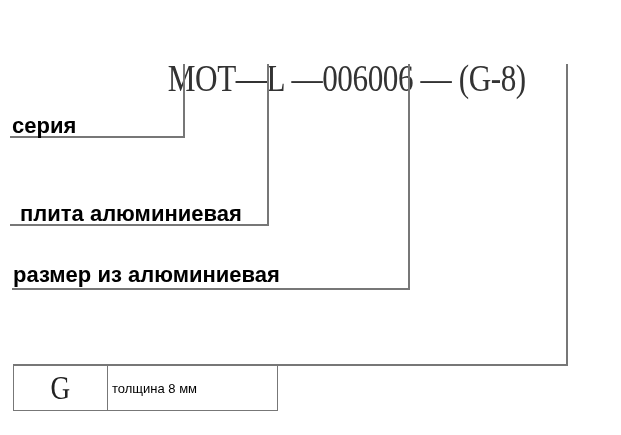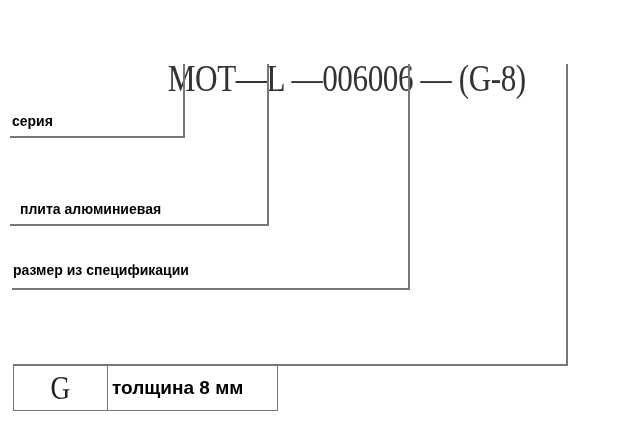--- a/index.html
+++ b/index.html
@@ -1,43 +1,43 @@
 <!DOCTYPE html>
 <html><head>
 <meta charset="utf-8">
 <style>
   html, body { margin:0; padding:0; background:#ffffff; }
   body { width:621px; height:435px; position:relative; overflow:hidden; }
   .code { position:absolute; left:153px; top:12px; font-family:"Liberation Serif","DejaVu Serif",serif; font-size:38px; color:#333; letter-spacing:-0.5px; transform:scaleX(0.82); transform-origin:left top; white-space:pre; }
   .line { position:absolute; background:#777; }
-  .label { position:absolute; font-family:"Liberation Sans","DejaVu Sans",sans-serif; font-weight:bold; font-size:14px; color:#000; white-space:nowrap; }
+  .label { position:absolute; font-family:"Liberation Sans","DejaVu Sans",sans-serif; font-weight:bold; font-size:22px; color:#000; white-space:nowrap; }
   table.legend { position:absolute; left:13px; top:365px; border-collapse:collapse; }
   table.legend td { border:1px solid #777; height:44px; padding:0; }
   td.sym { width:93px; text-align:center; font-family:"Liberation Serif","DejaVu Serif",serif; font-size:34px; color:#222; }
   td.sym span { display:inline-block; transform:scaleX(0.8); }
-  td.desc { width:165px; padding-left:4px !important; font-family:"Liberation Sans","DejaVu Sans",sans-serif; font-weight:bold; font-size:19px; color:#000; }
+  td.desc { width:165px; padding-left:4px !important; font-family:"Liberation Sans","DejaVu Sans",sans-serif; font-weight:normal; font-size:13px; color:#000; }
 </style>
 </head>
 <body>
 
 <div class="code">
   <span>MOT</span><span>—</span><span>L</span> <span>—</span><span>006006</span> <span>—</span> <span>(G-8)</span>
 </div>
 
 <div class="line" style="left:183px; top:64px; width:2px; height:74px;"></div>
 <div class="line" style="left:10px; top:136px; width:175px; height:2px;"></div>
 <div class="label" style="left:12px; top:113px;">серия</div>
 
 <div class="line" style="left:267px; top:64px; width:2px; height:162px;"></div>
 <div class="line" style="left:10px; top:224px; width:259px; height:2px;"></div>
 <div class="label" style="left:20px; top:201px;">плита алюминиевая</div>
 
 <div class="line" style="left:408px; top:64px; width:2px; height:226px;"></div>
 <div class="line" style="left:12px; top:288px; width:398px; height:2px;"></div>
-<div class="label" style="left:13px; top:262px;">размер из спецификации</div>
+<div class="label" style="left:13px; top:262px;">размер из алюминиевая</div>
 
 <div class="line" style="left:566px; top:64px; width:2px; height:302px;"></div>
 <div class="line" style="left:13px; top:364px; width:555px; height:2px;"></div>
 
 <table class="legend">
   <tbody>
       <tr>
     <td class="sym"><span>G</span></td>
     <td class="desc">толщина 8 мм</td>
   </tr>

